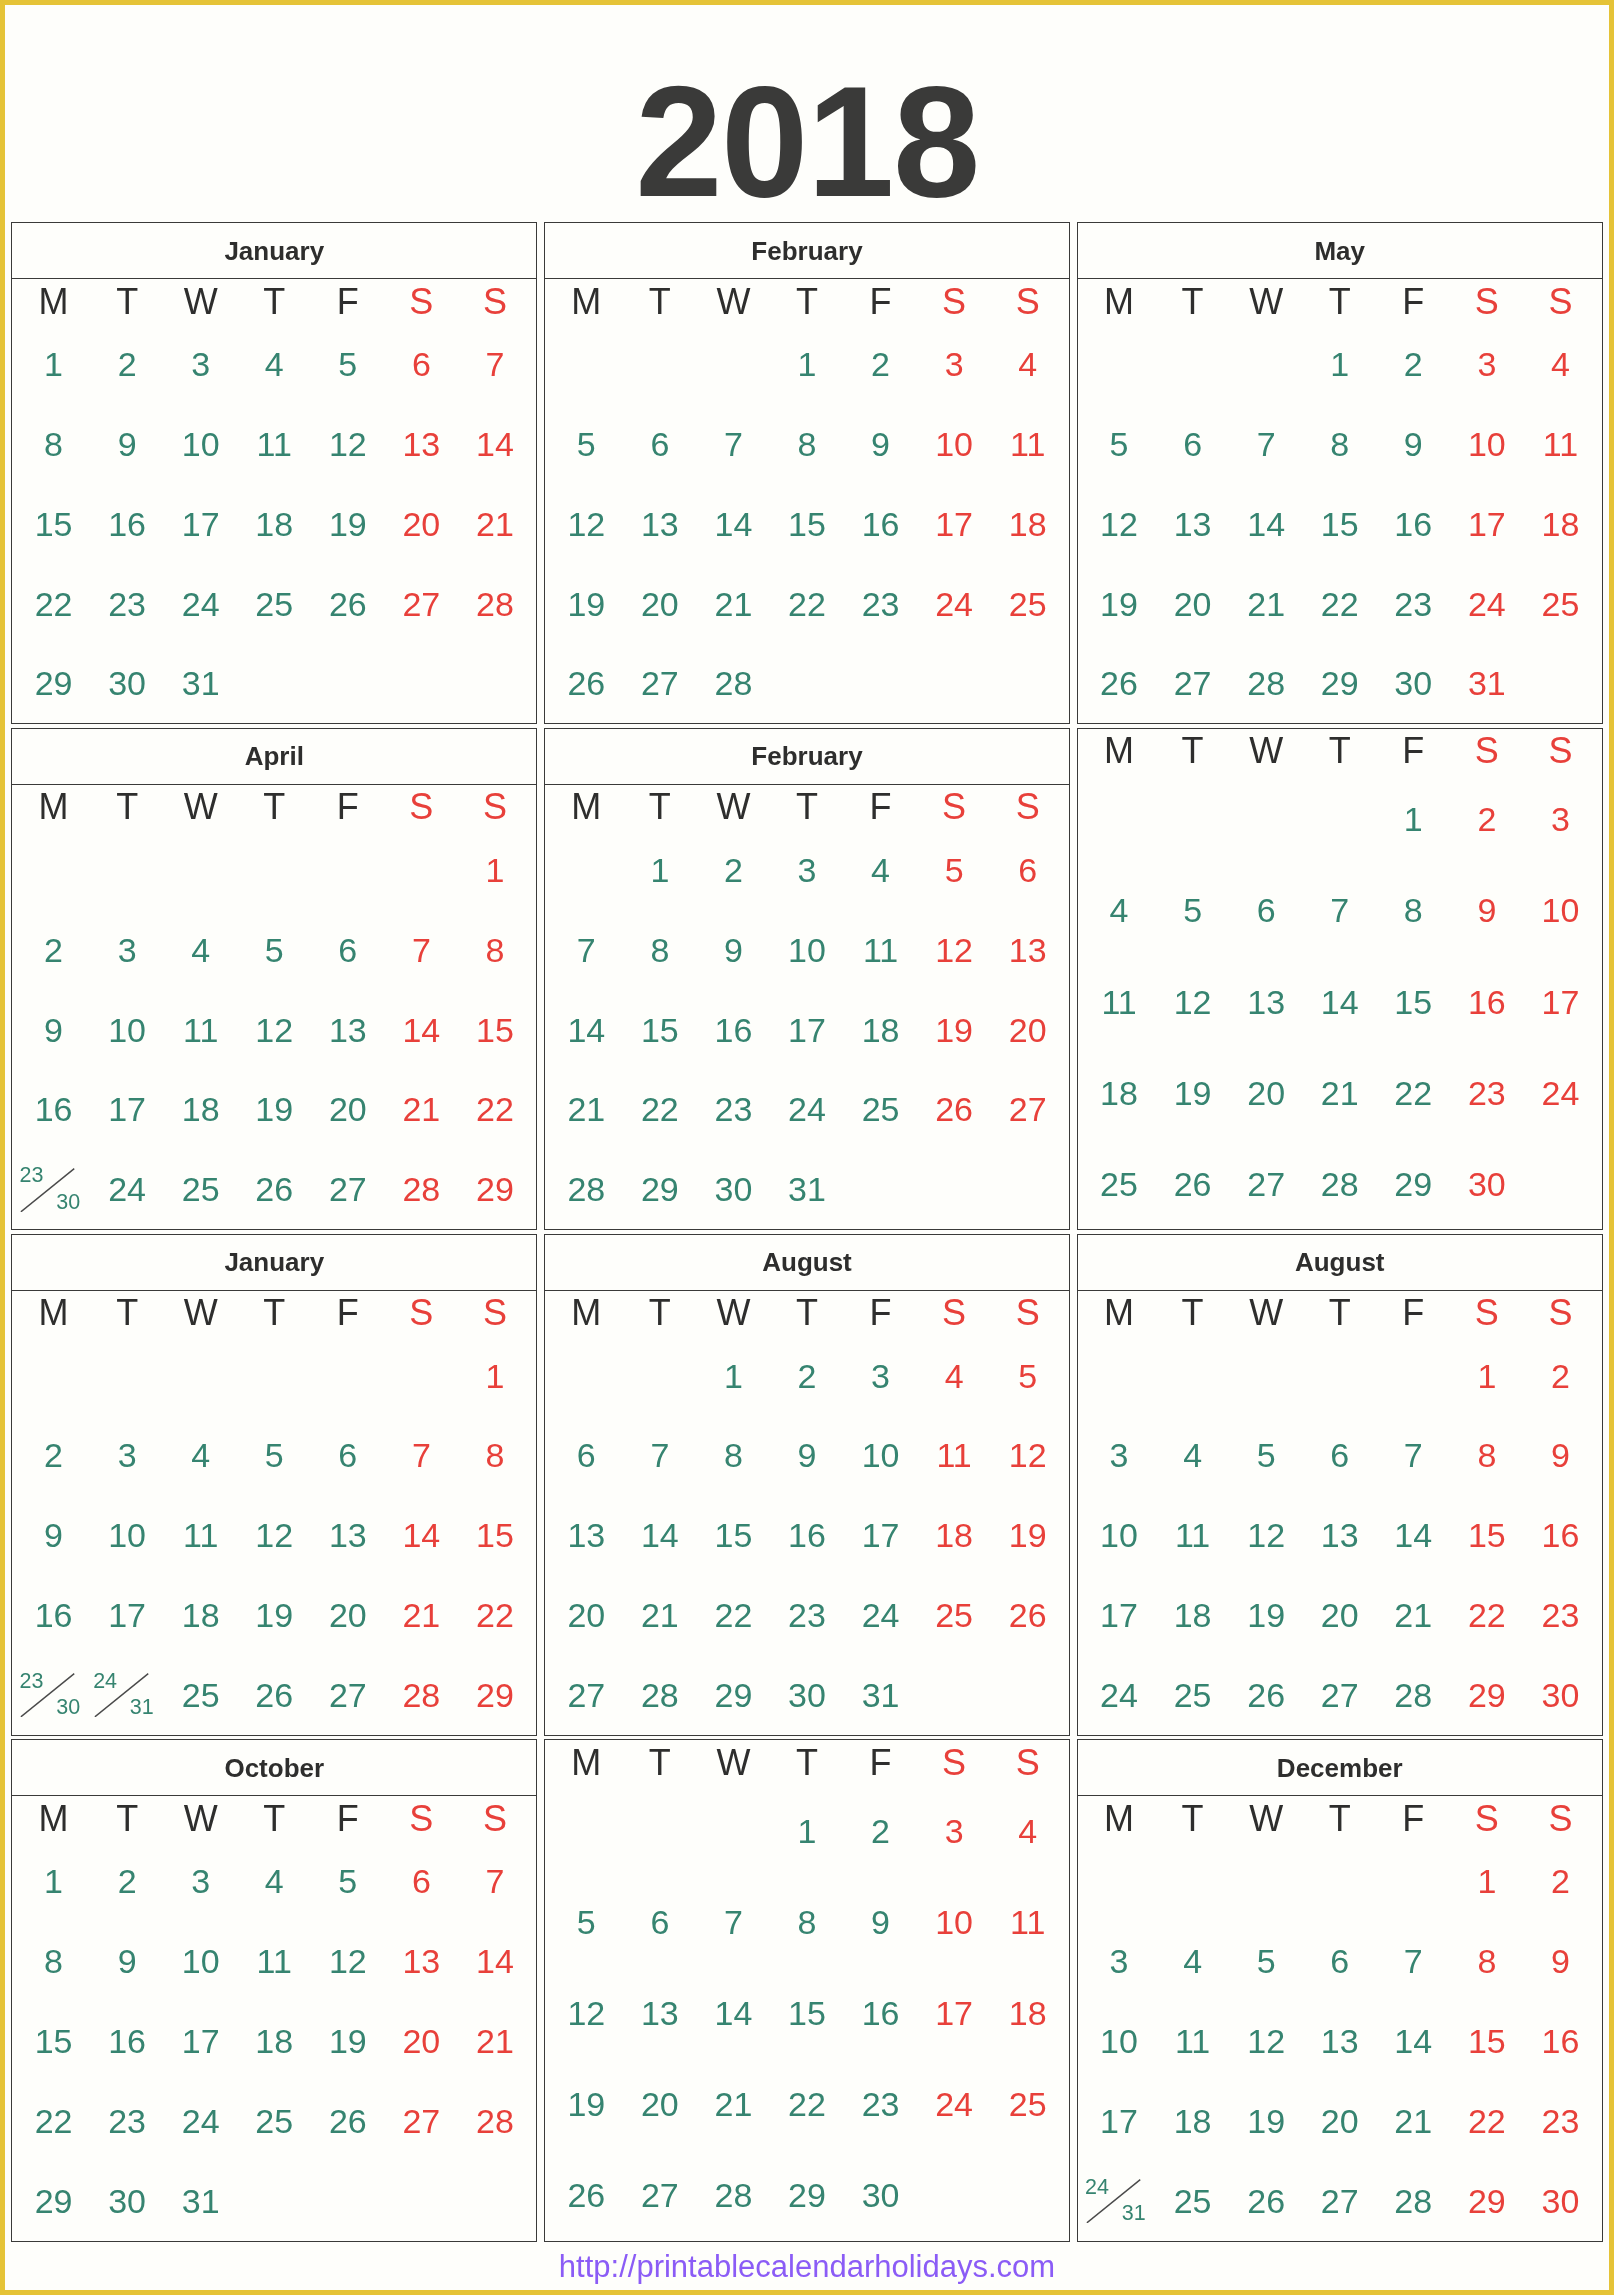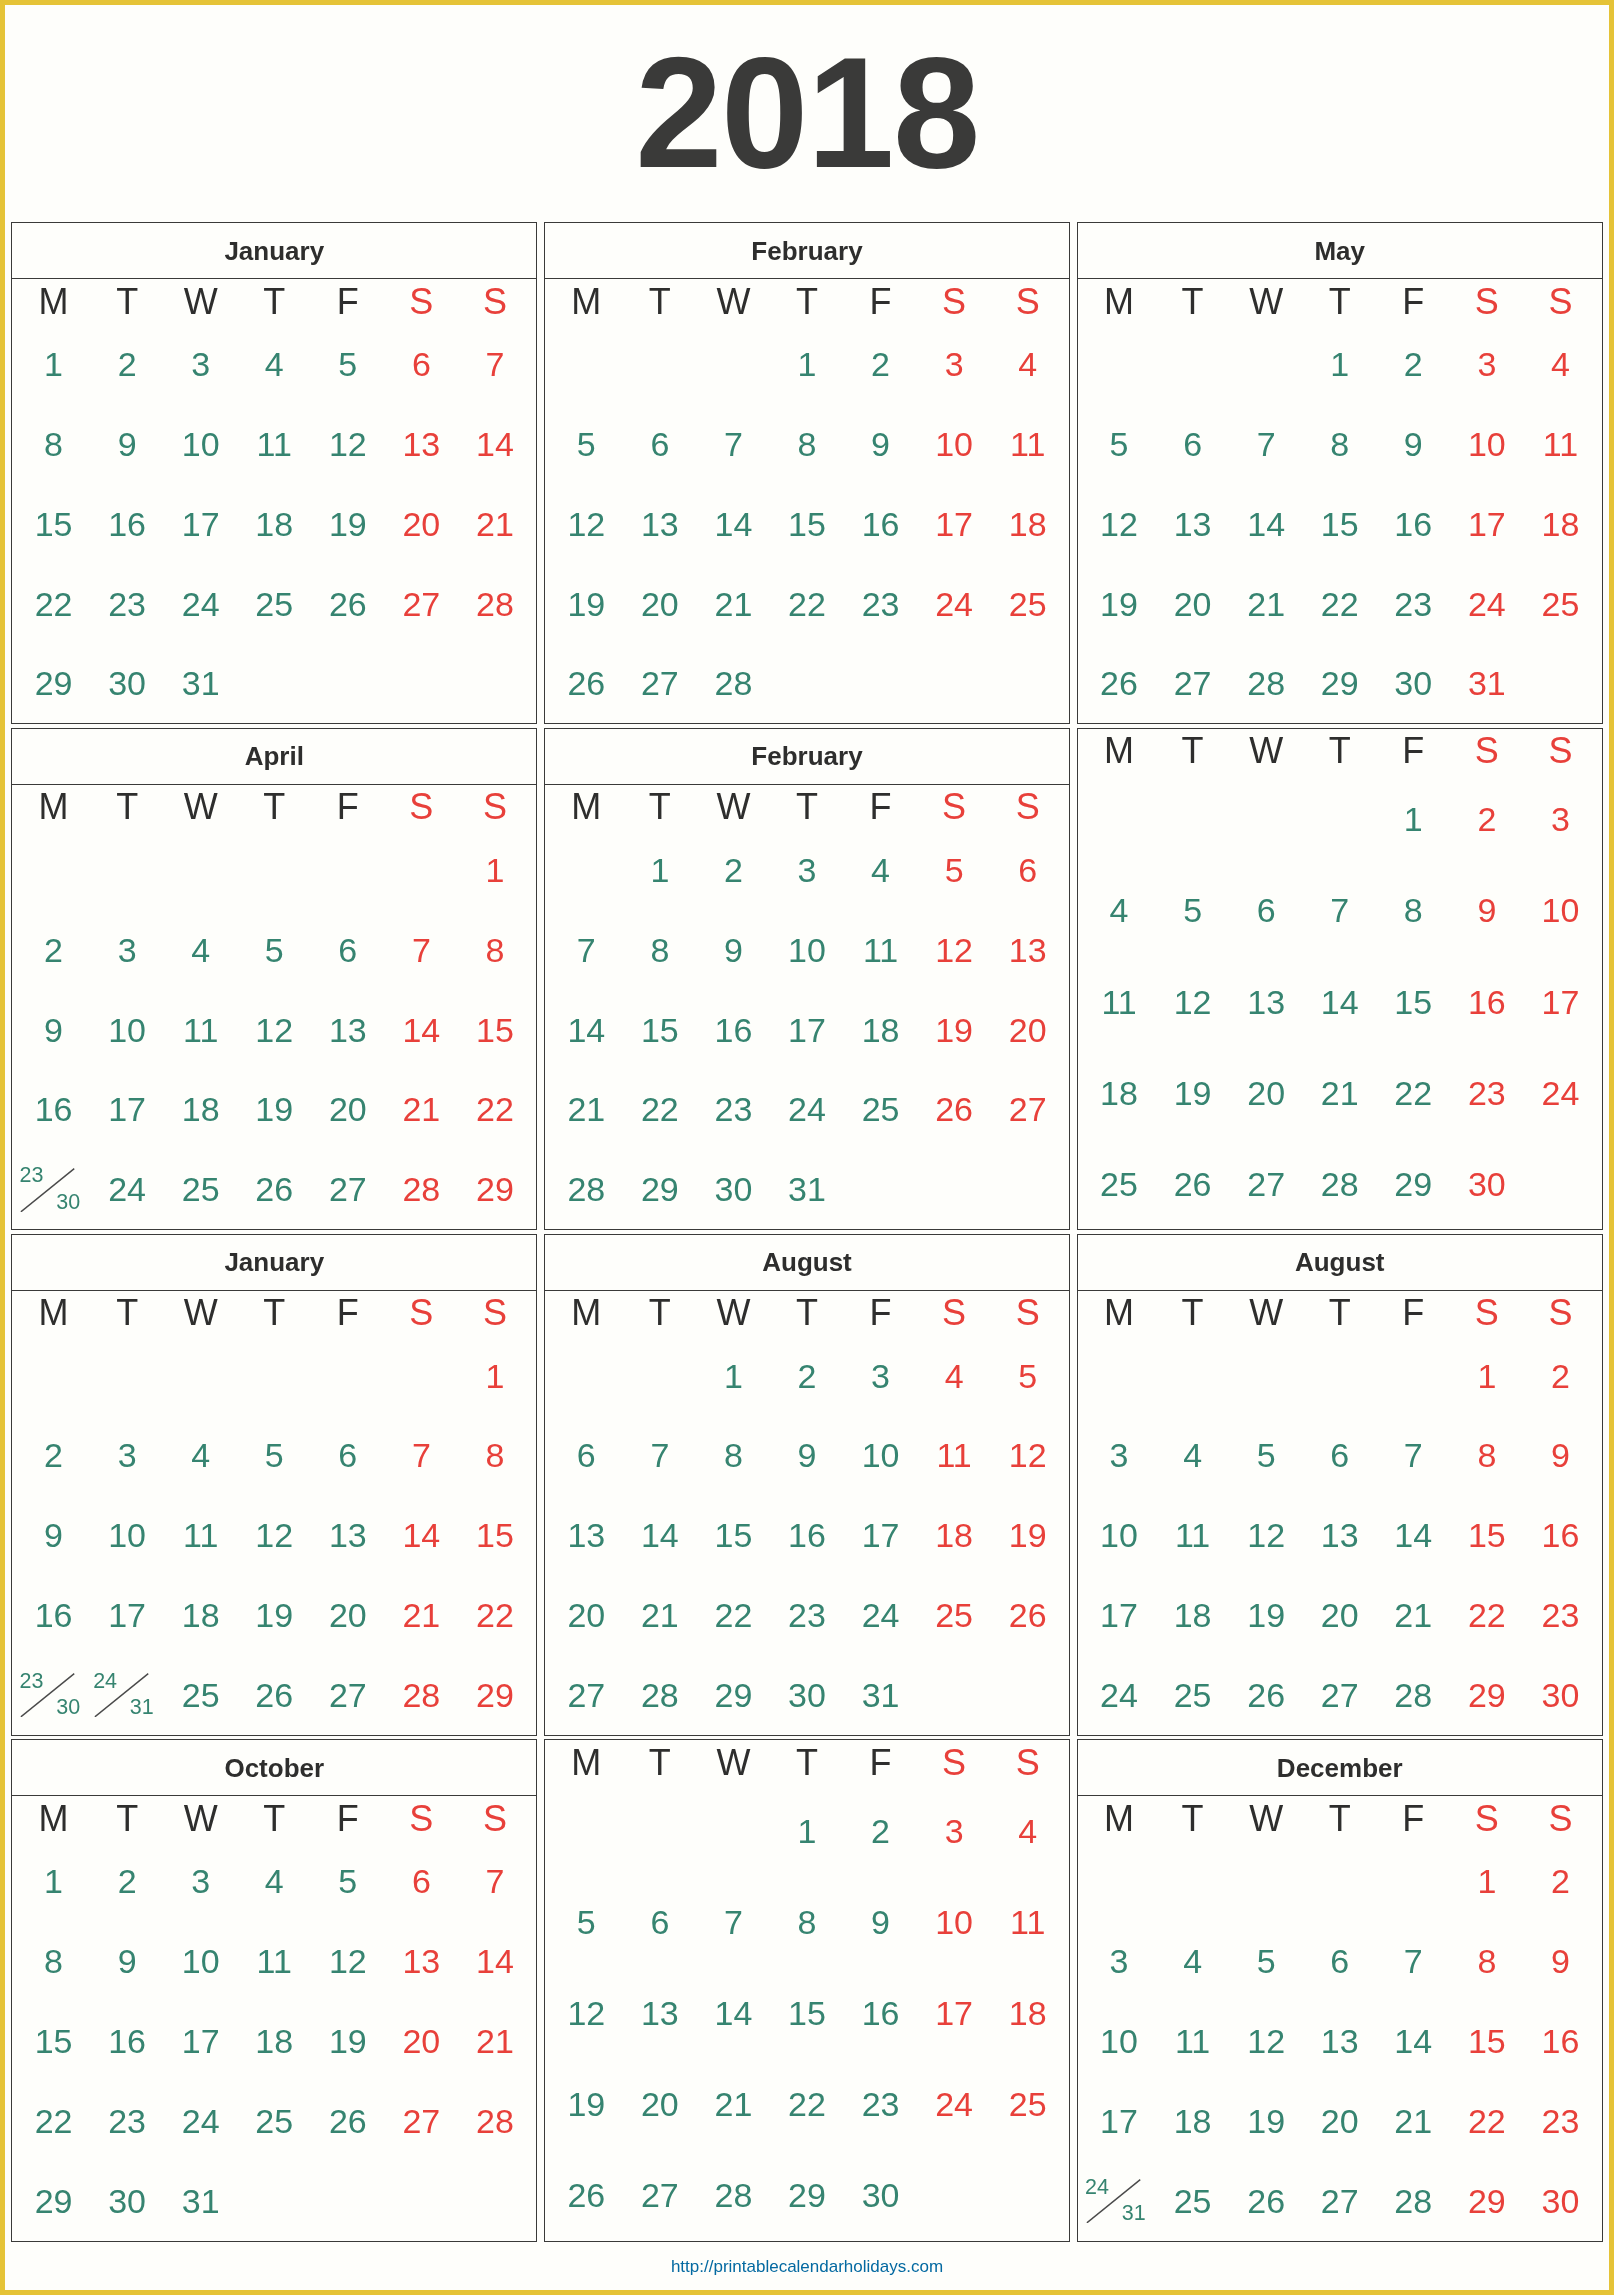--- a/index.html
+++ b/index.html
@@ -26,21 +26,21 @@
     border-bottom: 5px solid #E5C337;
     display: flex;
     flex-direction: column;
   }
 
   
   .year-banner {
     height: 215px;
     flex: 0 0 215px;
     display: flex;
-    align-items: center;
+    align-items: flex-end;
     justify-content: center;
     background: #FEFEFB;
   }
   .year-text {
     font-size: 157px;
     font-weight: bold;
     color: #3A3A39;
     letter-spacing: -1.4px;
     line-height: 1;
     font-family: "Liberation Sans", sans-serif;
@@ -173,22 +173,22 @@
   
   .footer {
     flex: 0 0 47px;
     height: 47px;
     display: flex;
     align-items: center;
     justify-content: center;
     background: #FEFEFB;
   }
   .footer-url {
-    font-size: 17px;
-    color: #0369a1;
+    font-size: 31px;
+    color: #8b5cf6;
     font-family: "Liberation Sans", sans-serif;
   }
 </style>
 </head>
 <body>
 
 <div id="page">
 
   <div class="year-banner">
     <div class="year-text">2018</div>

